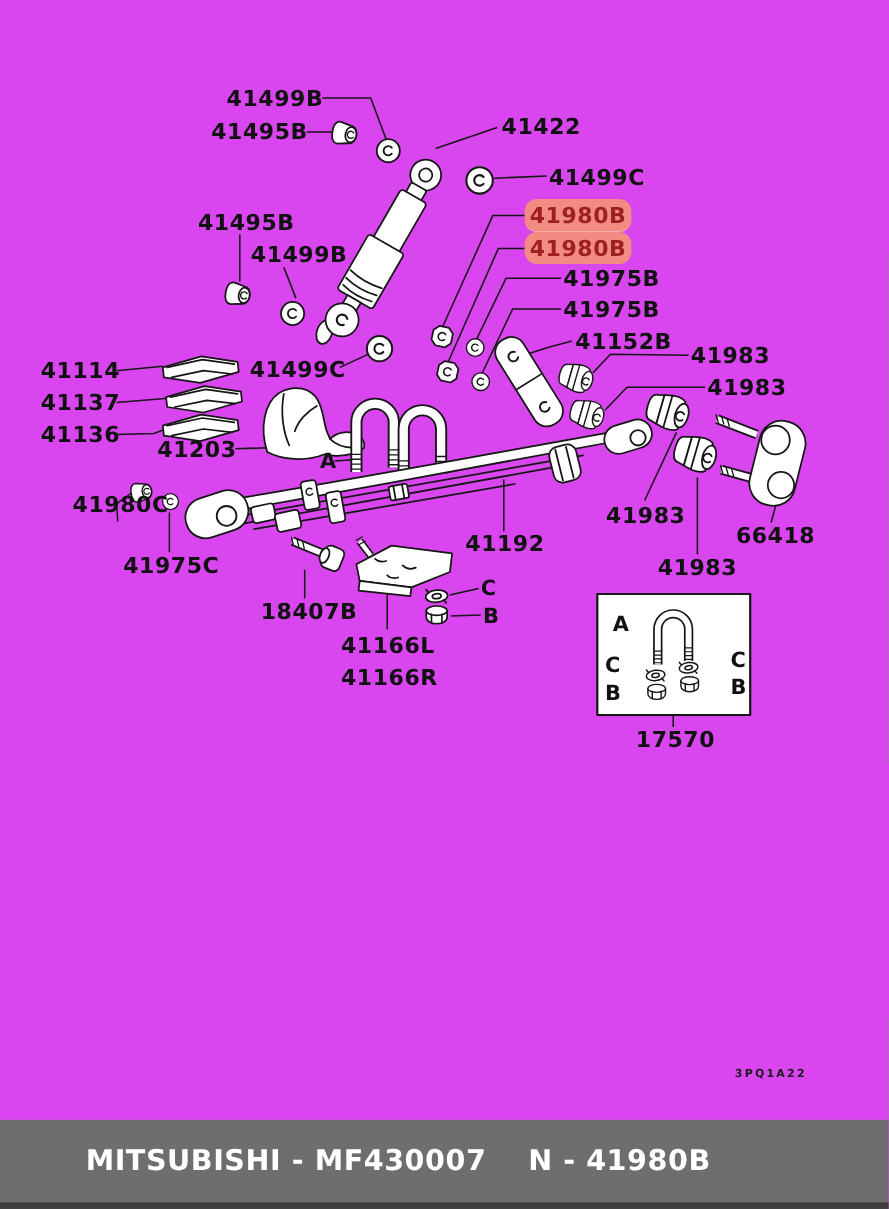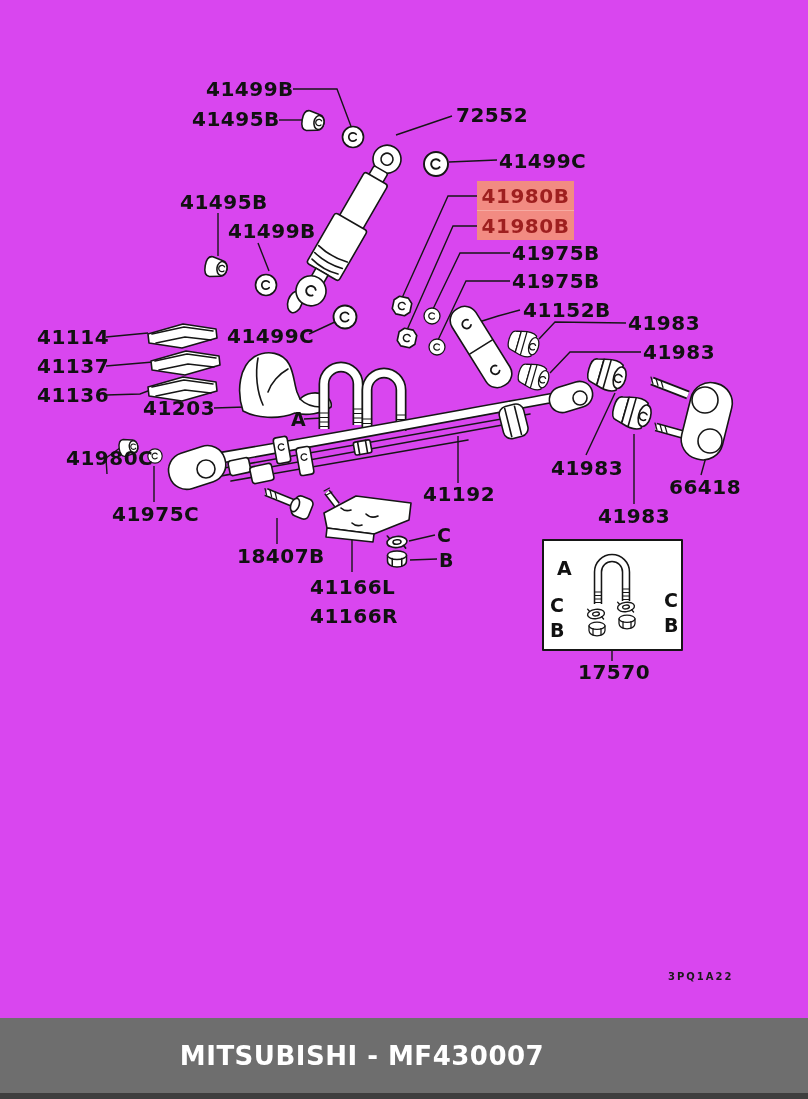--- a/index.html
+++ b/index.html
@@ -16,21 +16,21 @@
   .ubi{stroke:#fff;fill:none;stroke-linecap:butt;}
   .lbl{
     position:absolute;font-size:20px;font-weight:bold;color:#111;
     letter-spacing:0.5px;white-space:nowrap;line-height:1.05;
   }
   .mk{
     position:absolute;font-size:19px;font-weight:bold;color:#111;line-height:1;
   }
   .hl-box{
     position:absolute;width:97px;height:29px;background:var(--hl-bg,#f28b82);
-    display:flex;align-items:center;justify-content:center;
+    display:flex;align-items:center;justify-content:center;border-radius:11px;
   }
   .hl-box span{
     font-size:20px;font-weight:bold;color:var(--hl-text,#9e1f1f);letter-spacing:0.5px;
   }
   .hl-top{border-bottom:1px solid #f6aba3;}
   .code{
     position:absolute;font-size:10px;font-weight:bold;color:#1a1a1a;letter-spacing:2px;
   }
   .footer{
     position:absolute;left:0;top:1018px;width:808px;height:81px;
@@ -286,21 +286,21 @@
       </g>
       <use href="#lwsh" transform="translate(596 614) scale(0.85) rotate(-8)"></use>
       <use href="#lwsh" transform="translate(626 607) scale(0.85) rotate(-8)"></use>
       <use href="#nutp" transform="translate(597 629) scale(0.8)"></use>
       <use href="#nutp" transform="translate(627 622) scale(0.8)"></use>
     </g>
   </svg>
 
   <div class="lbl" style="left:206px;top:79px">41499B</div>
   <div class="lbl" style="left:192px;top:109px">41495B</div>
-  <div class="lbl" style="left:456px;top:105px">72552</div>
+  <div class="lbl" style="left:456px;top:105px">41422</div>
   <div class="lbl" style="left:499px;top:151px">41499C</div>
 
   <div class="hl-box hl-top" style="left:477px;top:181px">
     <span>41980B</span>
   </div>
   <div class="hl-box" style="left:477px;top:211px">
     <span>41980B</span>
   </div>
 
   <div class="lbl" style="left:512px;top:243px">41975B</div>
@@ -332,15 +332,16 @@
   <div class="mk" style="left:557px;top:559px">A</div>
   <div class="mk" style="left:550px;top:596px">C</div>
   <div class="mk" style="left:664px;top:591px">C</div>
   <div class="mk" style="left:550px;top:621px">B</div>
   <div class="mk" style="left:664px;top:616px">B</div>
 
   <div class="code" style="left:668px;top:971px">3PQ1A22</div>
 
   <div class="footer">
     <span>MITSUBISHI - MF430007</span>
+    <span>N - 41980B</span>
   </div>
 
 </div>
 
 </body></html>

